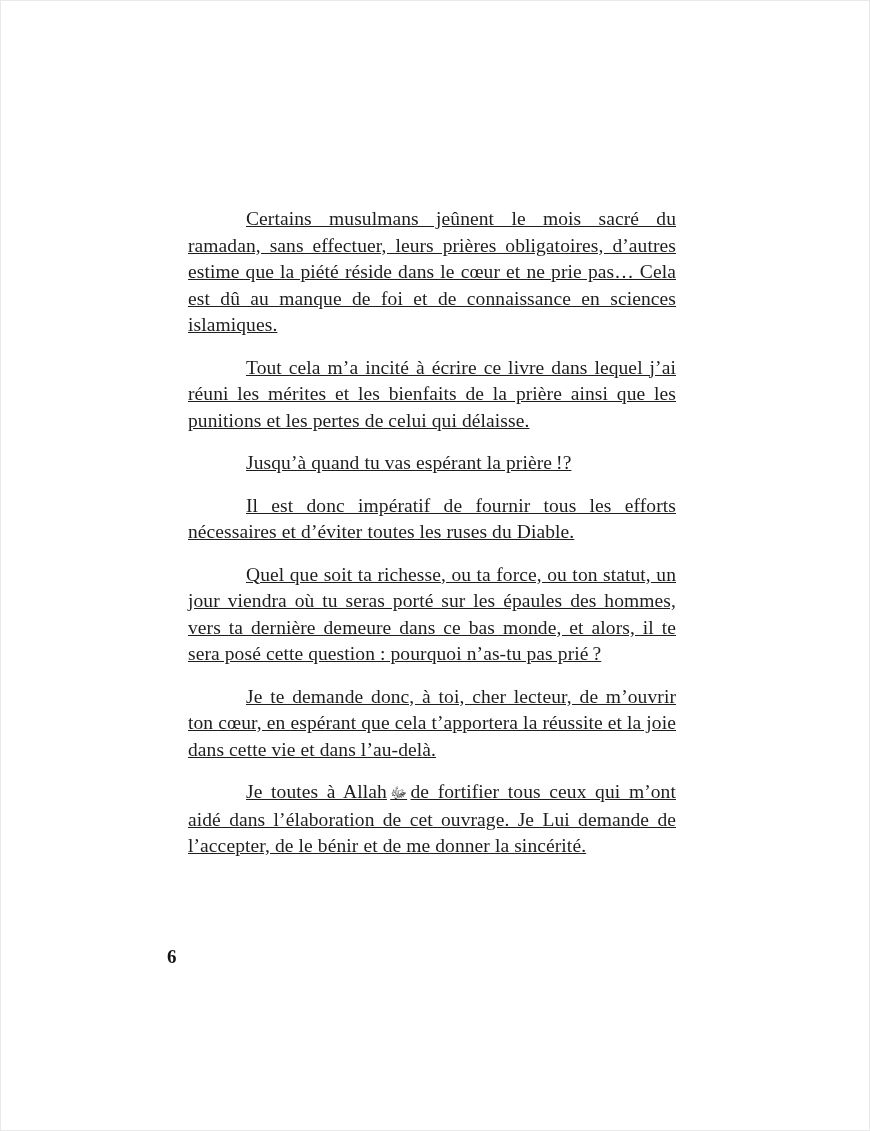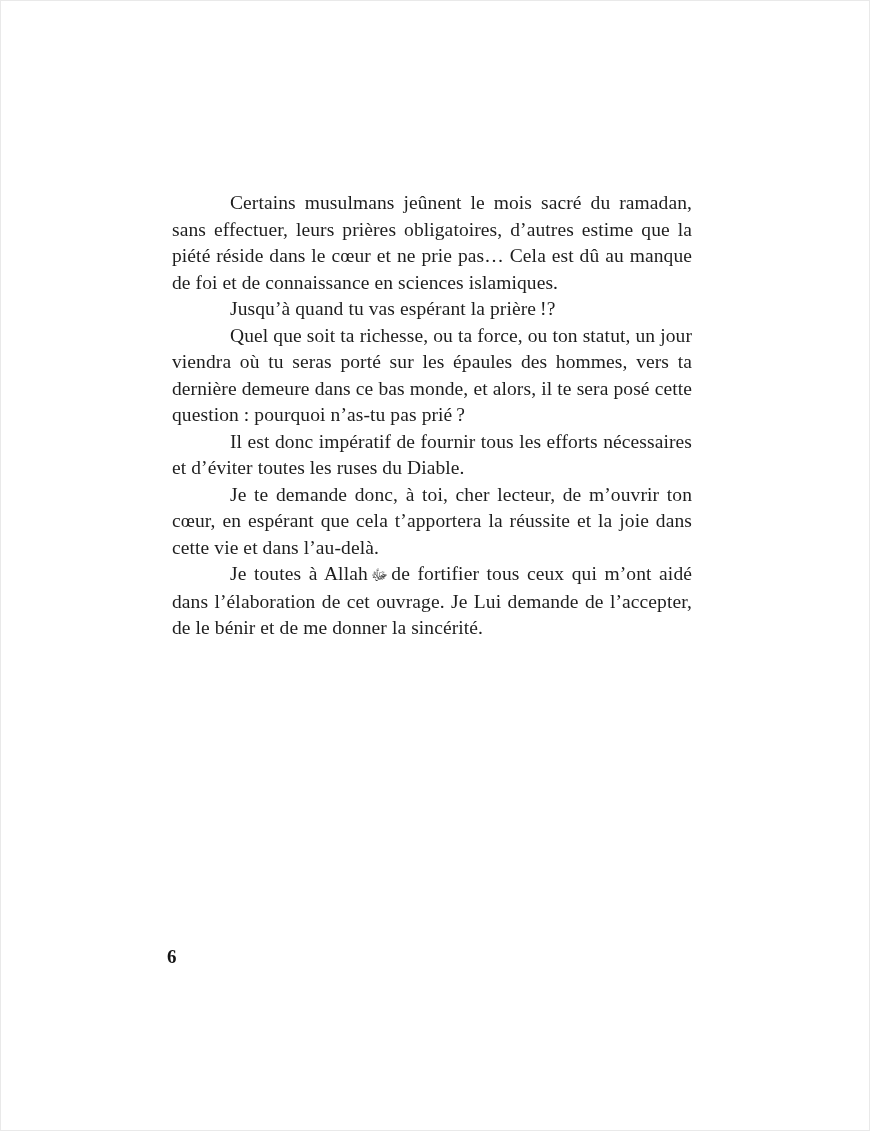--- a/index.html
+++ b/index.html
@@ -21,23 +21,24 @@
     left: 172px;
     top: 190px;
     width: 520px;
     font-size: 19.5px;
     line-height: 26.5px;
     color: #1e1e1e;
     text-align: justify;
     letter-spacing: 0.1px;
   }
   .text-block p {
-    margin: 0;
+    margin: 16px;
     padding: 0;
     text-indent: 58px;
+    text-decoration: underline;
   }
   .honorific {
     font-family: "DejaVu Sans", sans-serif;
     font-size: 15px;
     margin: 0 0.22em;
   }
   .page-number {
     position: absolute;
     left: 167px;
     top: 946px;
@@ -45,22 +46,23 @@
     font-weight: 700;
     color: #141414;
   }
 </style>
 </head>
 <body>
 
 <div class="page">
   <div class="text-block">
     <p>Certains musulmans jeûnent le mois sacré du ramadan, sans effectuer, leurs prières obligatoires, d’autres estime que la piété réside dans le cœur et ne prie pas… Cela est dû au manque de foi et de connaissance en sciences  islamiques.</p>
+    <p>Tout cela m’a incité à écrire ce livre dans lequel j’ai réuni les mérites et les bienfaits de la prière ainsi que les punitions et les pertes de celui qui délaisse.</p>
     <p>Jusqu’à quand tu vas espérant la prière !?</p>
+    <p>Il est donc impératif de fournir tous les efforts nécessaires et d’éviter toutes les ruses du Diable.</p>
     <p>Quel que soit ta richesse, ou ta force, ou ton statut, un jour viendra où tu seras porté sur les épaules des hommes, vers ta dernière demeure dans ce bas monde, et alors, il te sera posé cette question&nbsp;: pourquoi n’as-tu pas prié ?</p>
-    <p>Il est donc impératif de fournir tous les efforts nécessaires et d’éviter toutes les ruses du Diable.</p>
     <p>Je te demande donc, à toi, cher lecteur, de m’ouvrir ton cœur, en espérant que cela t’apportera la réussite et la joie dans cette vie et dans l’au-delà.</p>
     <p>
       <span>Je toutes à Allah</span><span class="honorific">ﷻ</span><span>de fortifier tous ceux qui m’ont aidé dans l’élaboration de cet ouvrage. Je Lui demande de l’accepter, de le bénir et de me donner la sincérité.</span>
     </p>
   </div>
   <div class="page-number">6</div>
 </div>
 
 </body></html>

